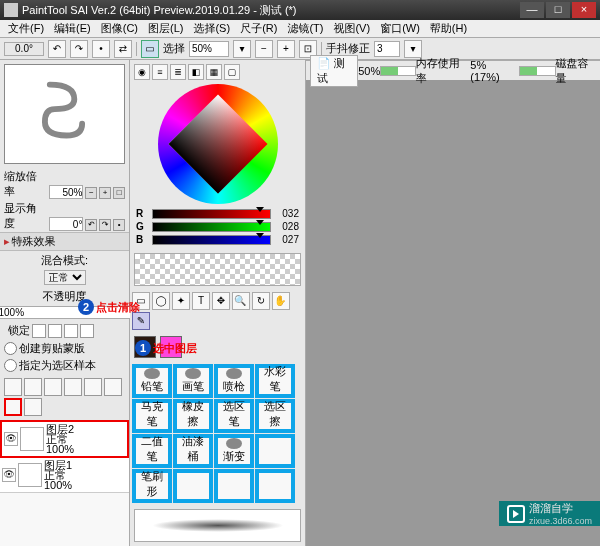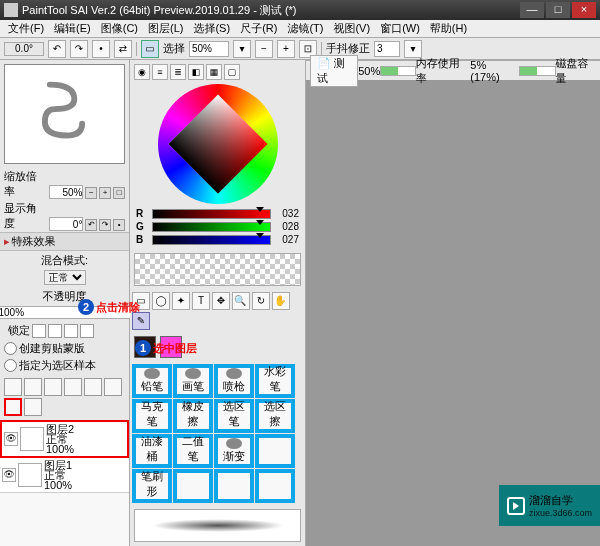--- a/index.html
+++ b/index.html
@@ -93,21 +93,21 @@
 .canvas svg { width: 100%; height: 100%; }
 
 .status { height: 20px; background: #e8e8e8; border-top: 1px solid #aaa; display: flex; align-items: center; font-size: 10px; }
 .status .tab { padding: 0 6px; background: #f8f8f8; border: 1px solid #aaa; margin-left: 4px; }
 .status .mem { margin-left: auto; margin-right: 4px; }
 .status .membar { width: 40px; height: 10px; border: 1px solid #aaa; background: linear-gradient(to right, #7c7 50%, #fff 50%); }
 
 .anno { position: absolute; font-weight: bold; color: #e00; font-size: 14px; pointer-events: none; z-index: 100; }
 .anno .num { display: inline-block; width: 16px; height: 16px; background: #1050c0; color: #fff; border-radius: 50%; text-align: center; line-height: 16px; font-size: 11px; margin-right: 2px; }
 
-.watermark { position: absolute; right: 0; bottom: 20px; background: #0a7a7a; color: #000000; padding: 8px 8px; font-size: 12px; display: flex; align-items: center; gap: 4px; z-index: 200; }
+.watermark { position: absolute; right: 0; bottom: 20px; background: #0a7a7a; color: #e5e5e5; padding: 0 8px; font-size: 12px; display: flex; align-items: center; gap: 4px; z-index: 200; }
 .watermark .play { width: 18px; height: 18px; border: 2px solid #fff; border-radius: 3px; display: flex; align-items: center; justify-content: center; }
 .watermark .play::after { content: ""; border-left: 6px solid #fff; border-top: 4px solid transparent; border-bottom: 4px solid transparent; }
 .watermark .sub { font-size: 9px; opacity: .8; }
 </style>
 </head>
 <body>
 
 <div class="titlebar">
   <div class="icon"></div>
   <div class="title">PaintTool SAI Ver.2 (64bit) Preview.2019.01.29 - 测试 (*)</div>
@@ -319,25 +319,25 @@
       <div class="br">
           <div class="bicon"></div>
           <span>选区笔</span>
         </div>
       <div class="br">
           <div class="bicon"></div>
           <span>选区擦</span>
         </div>
       <div class="br">
           <div class="bicon"></div>
+          <span>二值笔</span>
+        </div>
+      <div class="br">
+          <div class="bicon"></div>
           <span>油漆桶</span>
-        </div>
-      <div class="br">
-          <div class="bicon"></div>
-          <span>二值笔</span>
         </div>
       <div class="br">
           <div class="bicon"></div>
           <span>渐变</span>
         </div>
       <div class="br"></div>
       <div class="br">
           <div class="bicon"></div>
           <span>笔刷形</span>
         </div>

